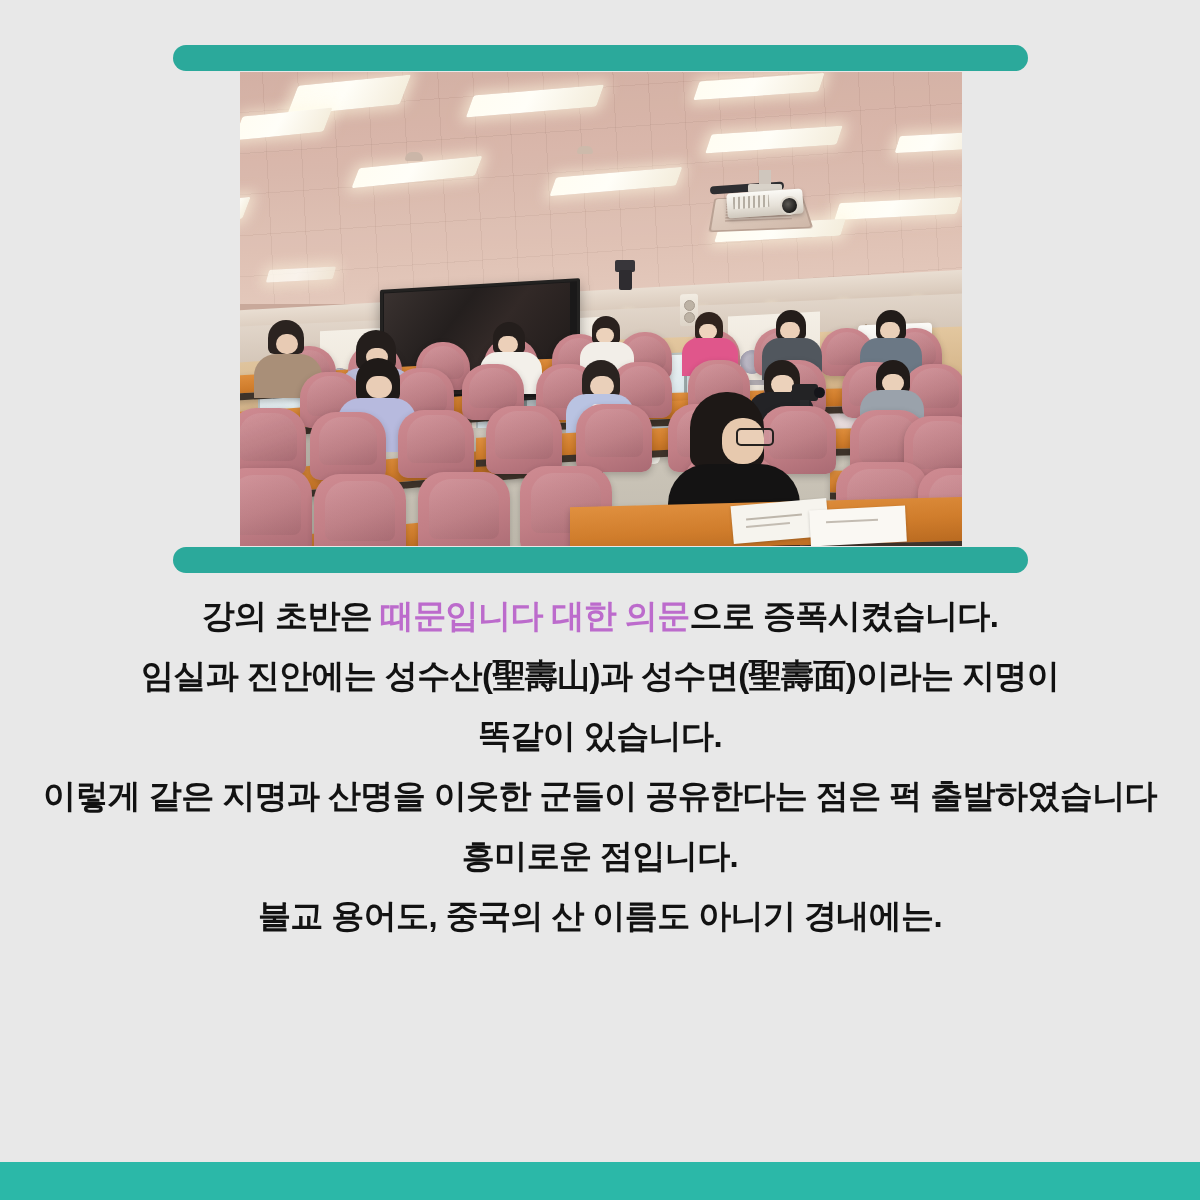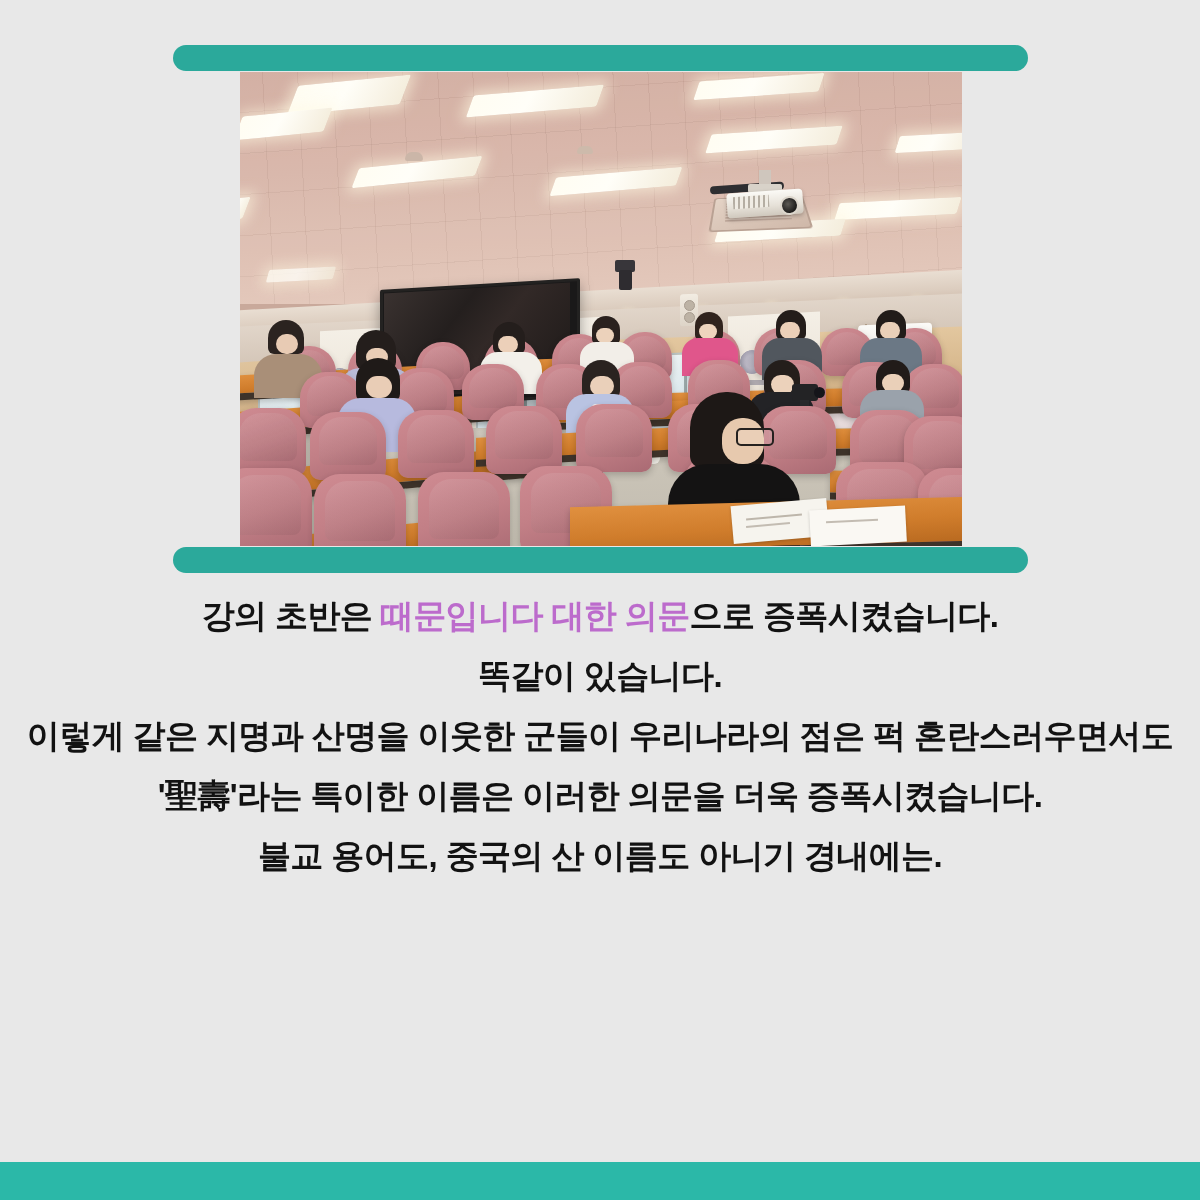--- a/index.html
+++ b/index.html
@@ -602,27 +602,30 @@
 
   </div>
 
   <div class="pill-bar pill-bottom"></div>
 
   <div class="text-block">
     <div class="line">
       <span>강의 초반은 </span><span class="hl">때문입니다 대한 의문</span><span>으로 증폭시켰습니다.</span>
     </div>
     <div class="line">
+      <span>임실과 진안에는 성수산(聖壽山)과 성수면(聖壽面)이라는 지명이</span>
+    </div>
+    <div class="line">
       <span>똑같이 있습니다.</span>
     </div>
     <div class="line">
-      <span>이렇게 같은 지명과 산명을 이웃한 군들이 우리나라의 점은 퍽 혼란스러우면서도</span>
+      <span>이렇게 같은 지명과 산명을 이웃한 군들이 공유한다는 점은 퍽 출발하였습니다</span>
     </div>
     <div class="line">
-      <span>'聖壽'라는 특이한 이름은 이러한 의문을 더욱 증폭시켰습니다.</span>
+      <span>흥미로운 점입니다.</span>
     </div>
     <div class="line">
       <span>불교 용어도, 중국의 산 이름도 아니기 경내에는.</span>
     </div>
   </div>
 
   <div class="bottom-band"></div>
 
 </div>
 

